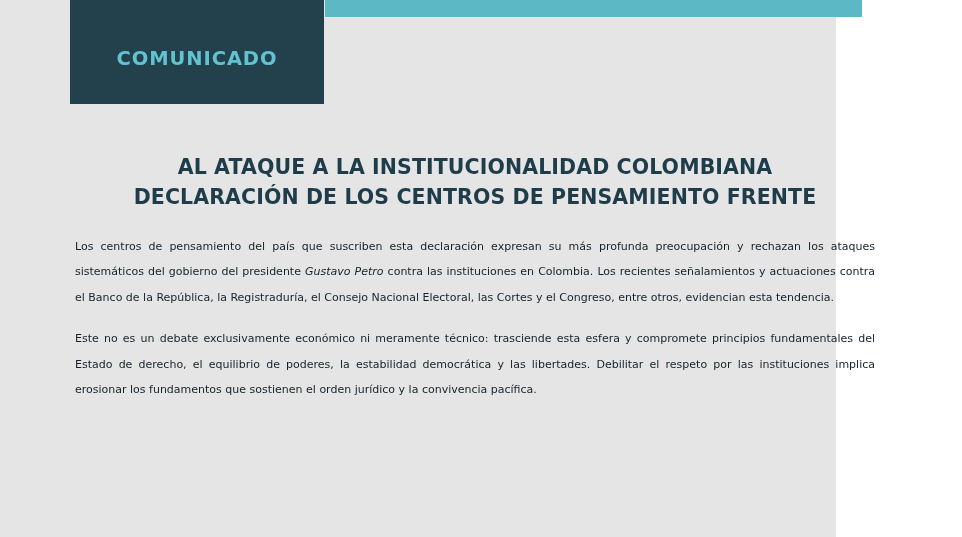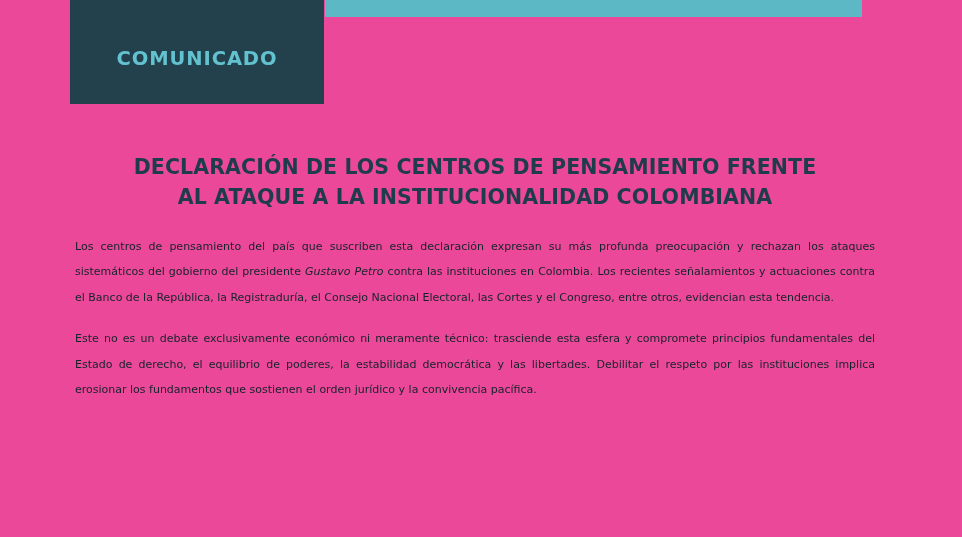--- a/index.html
+++ b/index.html
@@ -9,23 +9,23 @@
   body {
     width: 962px;
     height: 537px;
     background: #ffffff;
     font-family: "DejaVu Sans", sans-serif;
     overflow: hidden;
   }
 
   .page {
     position: relative;
-    width: 962px;
+    width: 836px;
     height: 537px;
-    background: #ec4899;
+    background: #e5e5e5;
   }
 
   
   .top-bar {
     position: absolute;
     left: 325px;
     top: 0;
     width: 537px;
     height: 17px;
     background: #5bb8c4;
@@ -104,22 +104,22 @@
 
   <div class="top-bar"></div>
 
   <div class="badge-block">
     <div class="badge-label">COMUNICADO</div>
   </div>
 
   <div class="content">
 
     <h1 class="doc-title">
+      <span class="line">AL ATAQUE A LA INSTITUCIONALIDAD COLOMBIANA</span>
       <span class="line">DECLARACIÓN DE LOS CENTROS DE PENSAMIENTO FRENTE</span>
-      <span class="line">AL ATAQUE A LA INSTITUCIONALIDAD COLOMBIANA</span>
     </h1>
 
     <p class="para"><span>Los centros de pensamiento del país que suscriben esta declaración expresan su más profunda preocupación y rechazan los ataques sistemáticos del gobierno del presidente </span><em>Gustavo Petro</em><span> contra las instituciones en Colombia. Los recientes señalamientos y actuaciones contra el Banco de la República, la Registraduría, el Consejo Nacional Electoral, las Cortes y el Congreso, entre otros, evidencian esta tendencia.</span></p>
 
     <p class="para">Este no es un debate exclusivamente económico ni meramente técnico: trasciende esta esfera y compromete principios fundamentales del Estado de derecho, el equilibrio de poderes, la estabilidad democrática y las libertades. Debilitar el respeto por las instituciones implica erosionar los fundamentos que sostienen el orden jurídico y la convivencia pacífica.</p>
 
   </div>
 
 </div>
 

